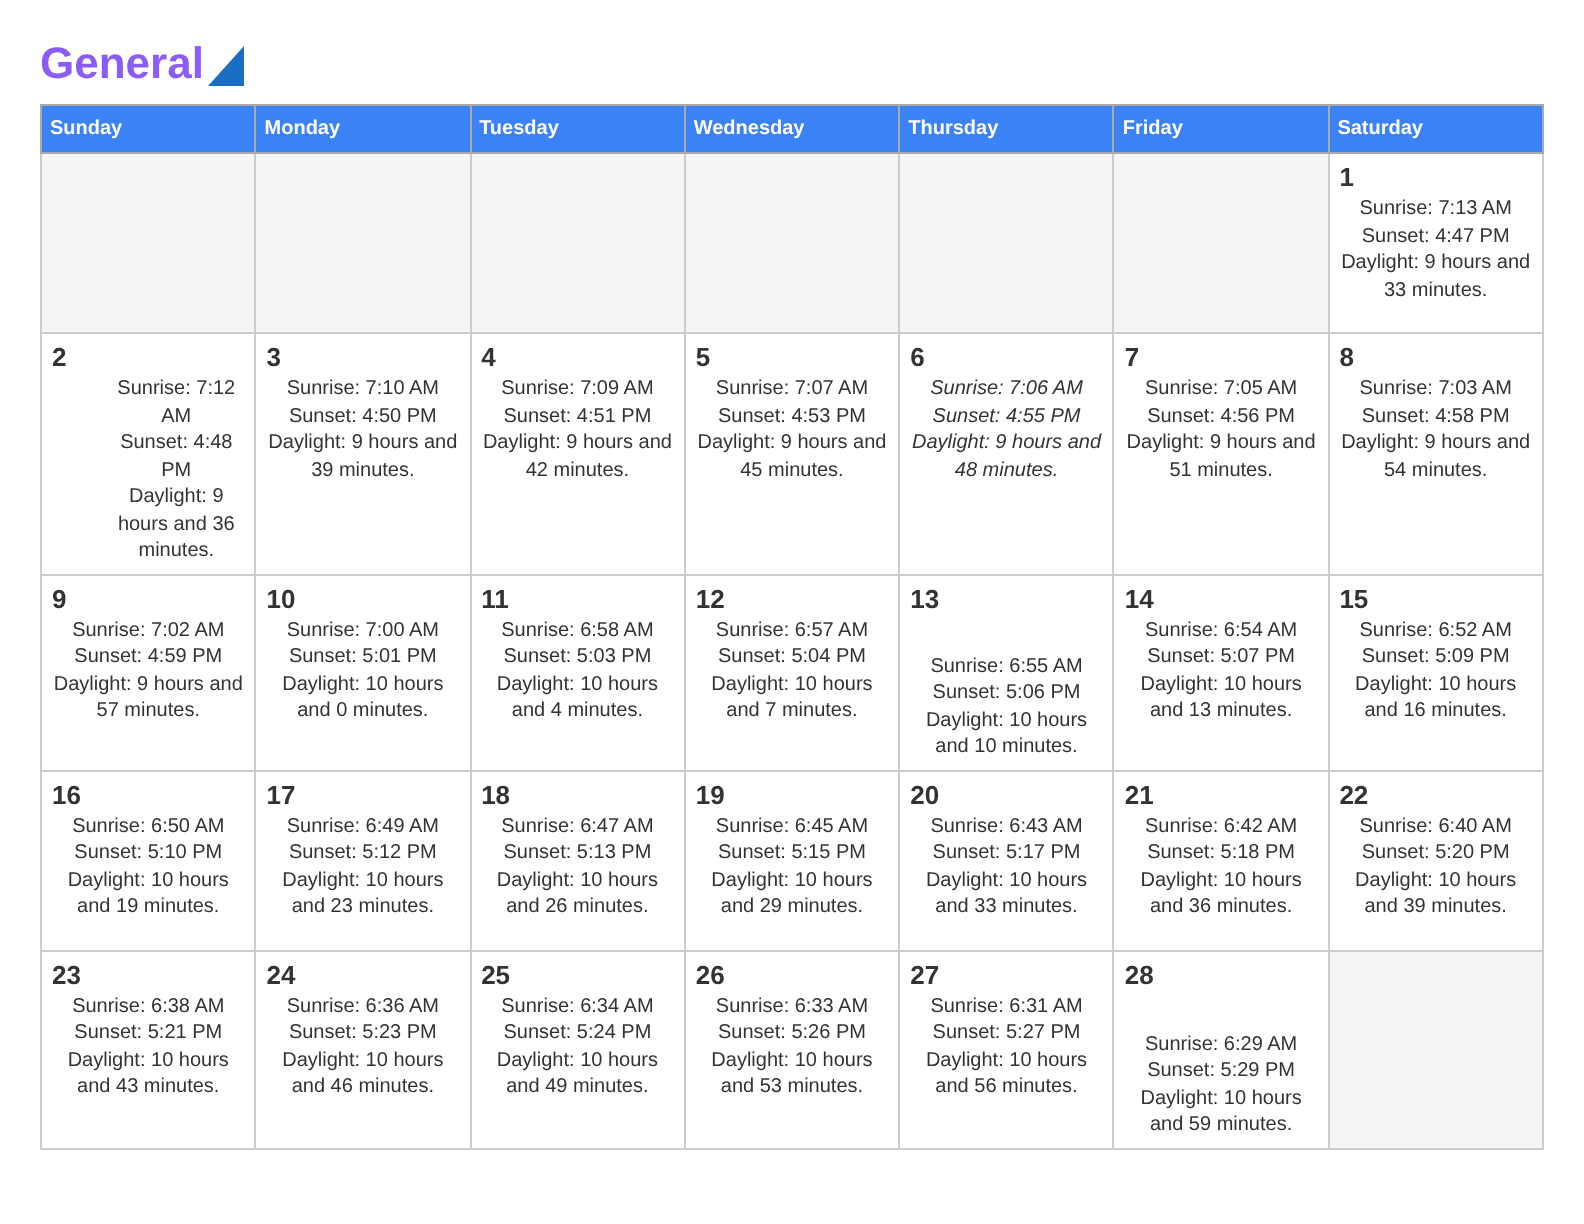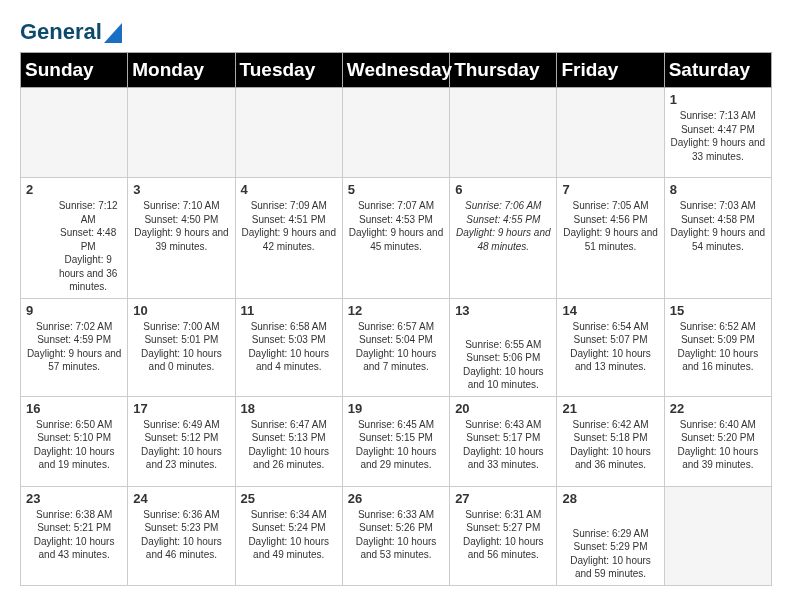--- a/index.html
+++ b/index.html
@@ -18,44 +18,44 @@
     }
     .logo {
       display: flex;
       align-items: center;
     }
     .logo-text {
       font-size: 22px;
       font-weight: bold;
       line-height: 1.1;
     }
-    .logo-general { color: #0c4a6e; }
+    .logo-general { color: #8b5cf6; }
     .logo-blue { color: #1a6fc4; }
     .title-block {
       text-align: right;
     }
     .calendar-title {
       font-size: 36px;
       font-weight: bold;
       color: #333;
       line-height: 1.1;
     }
     .calendar-subtitle {
       font-size: 16px;
       color: #555;
     }
     table {
       width: 100%;
       border-collapse: collapse;
       table-layout: fixed;
     }
     th {
-      background-color: #000000;
+      background-color: #3b82f6;
       color: #fff;
-      font-size: 19px;
+      font-size: 10px;
       font-weight: bold;
       padding: 6px 4px;
       text-align: left;
       border: 1px solid #aaa;
     }
     td {
       border: 1px solid #ccc;
       vertical-align: top;
       padding: 4px 5px;
       height: 90px;

